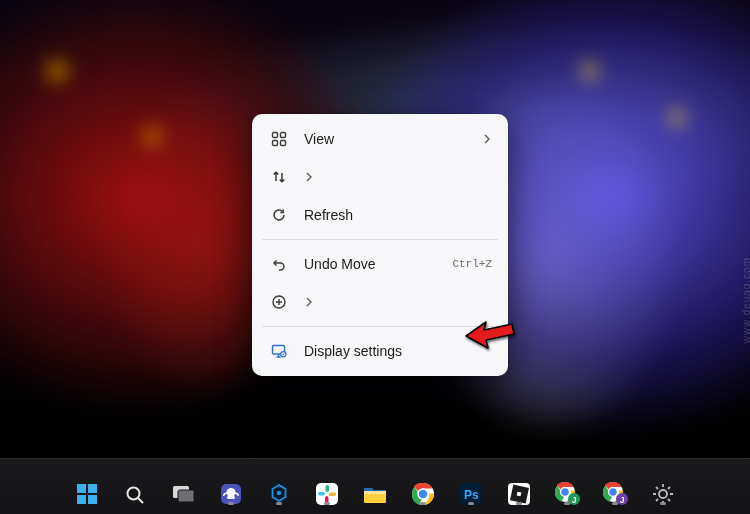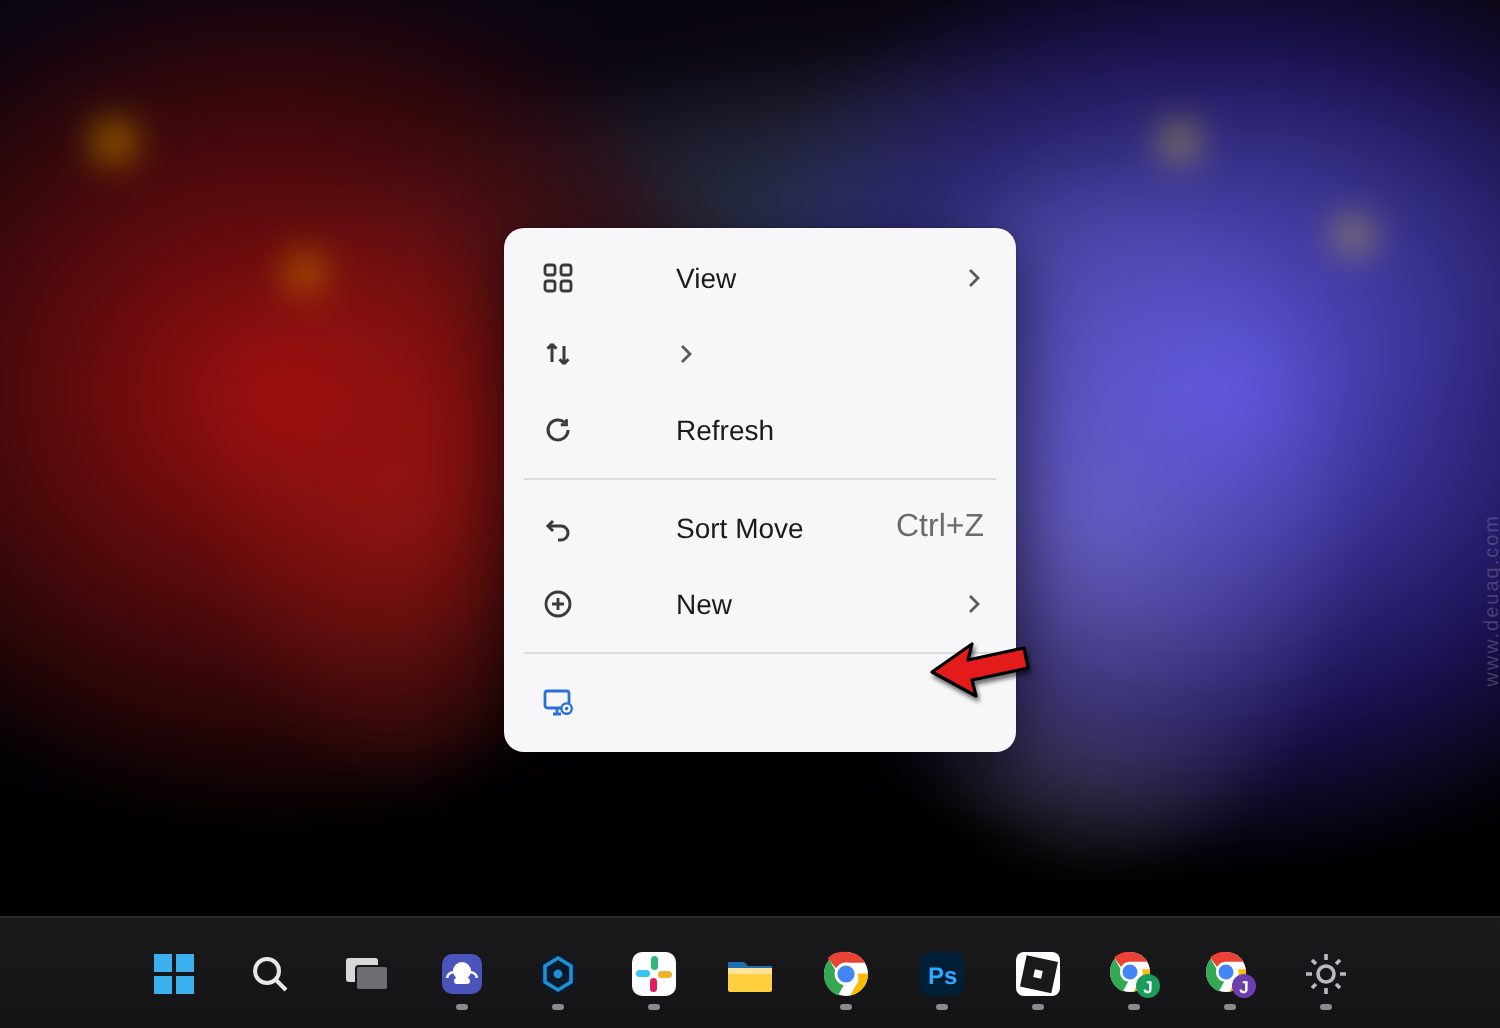--- a/index.html
+++ b/index.html
@@ -36,46 +36,45 @@
     padding: 6px;
     color: #1b1b1b;
     font-size: 14px;
   }
   .ctx .item {
     display: flex; align-items: center;
     height: 38px;
     padding: 0 10px;
     border-radius: 6px;
     cursor: default;
-    gap: 34px;
   }
   .ctx .ico { width: 22px; display:flex; align-items:center; justify-content:center; margin-right: 14px; color:#3a3a3a; }
   .ctx .lbl { flex: 1; }
-  .ctx .hint { color:#6b6b6b; font-size:16px; margin-left:auto; }
+  .ctx .hint { color:#6b6b6b; font-size:11px; margin-left:auto;font-family:Liberation Mono, monospace; }
   .ctx .chev { color:#5a5a5a; }
   .ctx hr { border: none; border-top: 1px solid #dcdcde; margin: 5px 4px; }
 
   
   .arrow {
     position:absolute; left: 460px; top: 314px;
     transform: rotate(0deg);
     filter: drop-shadow(1px 2px 1px rgba(0,0,0,0.55));
     pointer-events:none;
   }
 
   
   .taskbar {
     position:absolute; left:0; right:0; bottom:0; height:56px;
     background: linear-gradient(#1a1a1c, #141416);
     display:flex; align-items:center; justify-content:center; gap:8px;
     border-top:1px solid #2b2b2e;
   }
   .tbtn {
     width:40px; height:40px; border-radius:6px;
-    display:flex; align-items:center; justify-content:center;
+    display:flex; align-items:flex-end; justify-content:center;
     position:relative;
   }
   .tbtn.active::after{
     content:""; position:absolute; bottom:2px; left:50%; transform:translateX(-50%);
     width:6px; height:3px; border-radius:2px; background:#8a8a8e;
   }
   .tbtn svg { display:block; }
 
   .watermark {
     position:absolute; right:4px; top:50%; transform:translateY(-50%) rotate(-90deg); transform-origin:right center;
@@ -137,50 +136,50 @@
 
   <hr>
 
   <div class="item">
     <span class="ico">
       <svg width="16" height="16" viewBox="0 0 16 16" fill="none" stroke="currentColor" stroke-width="1.5">
         <path d="M5.5 4.5L3 7l2.5 2.5"></path>
           <path d="M3 7h6.5a3.5 3.5 0 0 1 0 7H8"></path>
       </svg>
     </span>
-    <span class="lbl">Sort Move</span>
+    <span class="lbl">Undo Move</span>
     <span class="hint">Ctrl+Z</span>
   </div>
 
   <div class="item">
     <span class="ico">
       <svg width="16" height="16" viewBox="0 0 16 16" fill="none" stroke="currentColor" stroke-width="1.4">
         <circle cx="8" cy="8" r="6"></circle>
           <path d="M8 5v6M5 8h6"></path>
       </svg>
     </span>
-    <span class="lbl">New</span>
     <span class="chev">
       <svg width="10" height="10" viewBox="0 0 10 10" fill="none" stroke="currentColor" stroke-width="1.4">
           <path d="M3 1l4 4-4 4"></path>
         </svg>
     </span>
   </div>
 
   <hr>
 
   <div class="item">
     <span class="ico">
       <svg width="17" height="17" viewBox="0 0 17 17" fill="none">
         <rect x="1.5" y="2.5" width="12" height="8.5" rx="1.2" stroke="#2b6fd8" stroke-width="1.4"></rect>
         <path d="M5.5 14h4M7.5 11v3" stroke="#2b6fd8" stroke-width="1.4"></path>
         <circle cx="12.3" cy="11.3" r="2.6" fill="#f7f7f9" stroke="#2b6fd8" stroke-width="1.2"></circle>
         <circle cx="12.3" cy="11.3" r="0.9" fill="#2b6fd8"></circle>
       </svg>
     </span>
+    <span class="lbl">Display settings</span>
   </div>
 
 </div>
 
 <svg class="arrow" width="56" height="40" viewBox="0 0 56 40">
   <path d="M6 22 L26 8 L24 16 L52 10 L54 20 L26 26 L28 34 Z" fill="#e31b1b" stroke="#000" stroke-width="1.6" stroke-linejoin="round"></path>
 </svg>
 
 <div class="taskbar">
 

